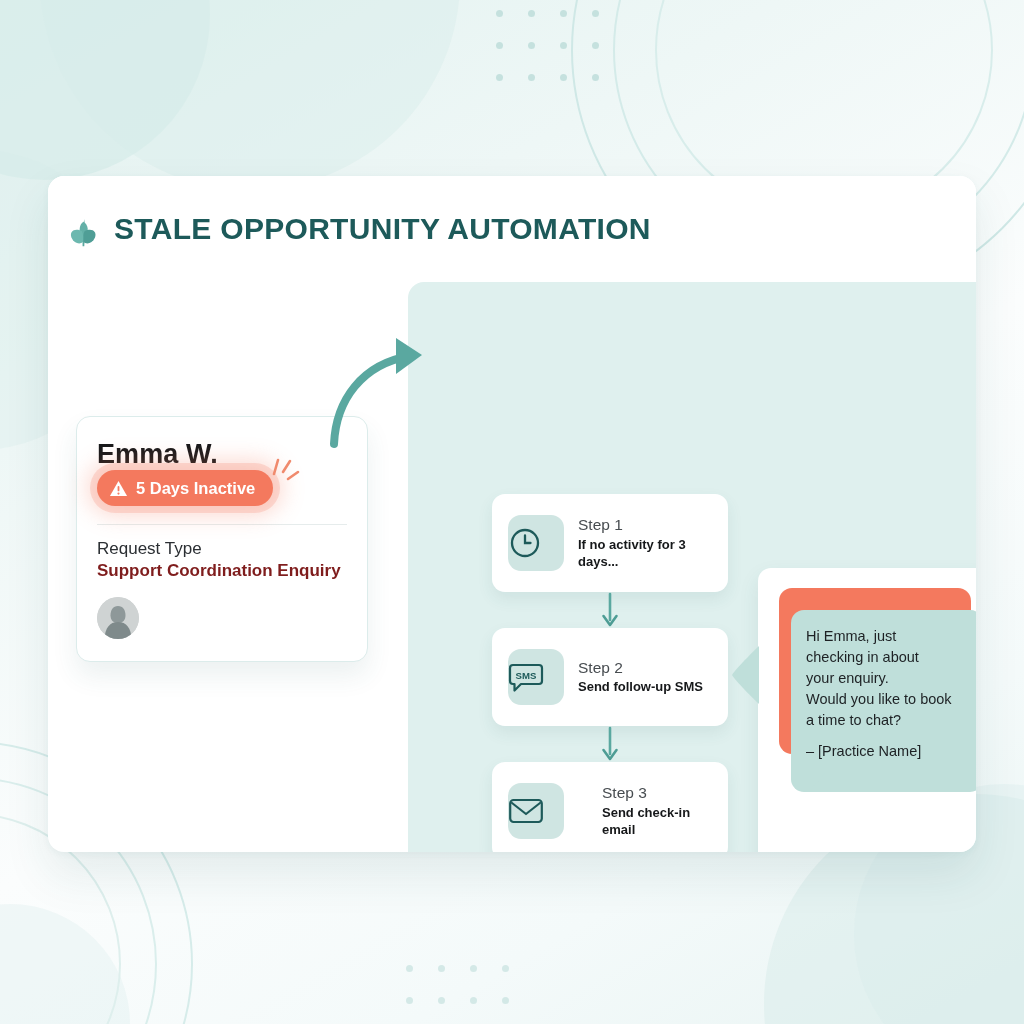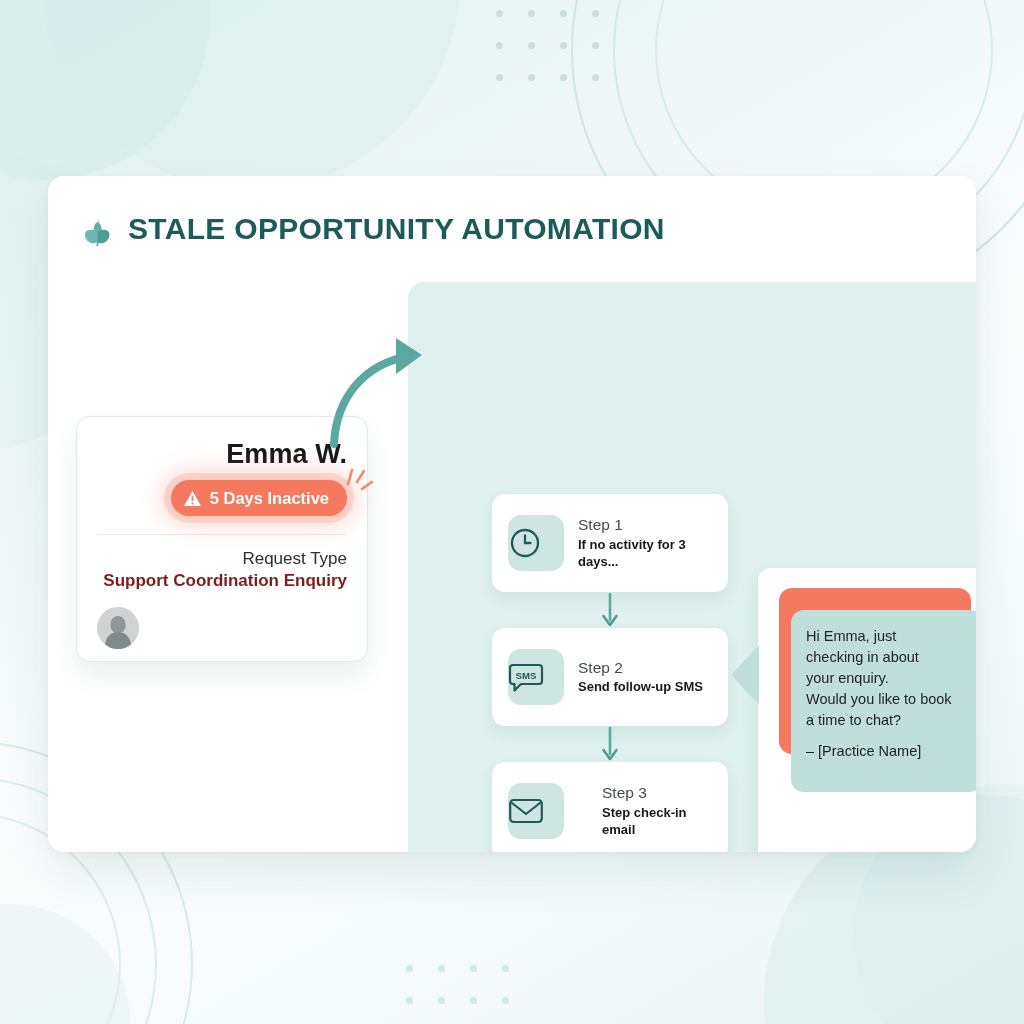--- a/index.html
+++ b/index.html
@@ -57,21 +57,21 @@
     box-shadow: 0 22px 46px rgba(30, 90, 90, .10), 0 2px 7px rgba(30, 90, 90, .05);
     overflow: hidden;
   }
 
   .panel-header {
     position: absolute;
     left: 0; top: 0;
     width: 100%; height: 106px;
     display: flex;
     align-items: center;
-    padding-left: 32px;
+    padding-left: 18px;
     background: #ffffff;
   }
   .logo-icon { width: 34px; height: 34px; flex: 0 0 auto; margin-right: 14px; margin-top: 3px; }
   .panel-title {
     font-size: 30px;
     font-weight: bold;
     letter-spacing: .3px;
     color: #1d5a5a;
     white-space: nowrap;
   }
@@ -96,29 +96,28 @@
   .lead-card {
     position: absolute;
     left: 76px; top: 416px;
     width: 292px; height: 246px;
     background: #ffffff;
     border: 1.5px solid #dceceb;
     border-radius: 14px;
     box-shadow: 0 14px 26px rgba(40, 95, 95, .09);
     padding: 22px 20px 16px 20px;
     z-index: 6;
-    text-align: right;
   }
   .lead-name {
     font-size: 27px;
     font-weight: bold;
     color: #16181a;
     letter-spacing: .1px;
   }
-  .badge-wrap { position: relative; margin-top: 10px; display: inline-block; }
+  .badge-wrap { position: relative; display: inline-block; }
   .badge {
     position: relative;
     display: inline-flex;
     align-items: center;
     gap: 8px;
     height: 36px;
     padding: 0 18px 0 12px;
     border-radius: 18px;
     background: #f4795e;
     box-shadow: 0 0 0 7px rgba(244, 121, 94, .20), 0 0 22px 10px rgba(244, 121, 94, .28);
@@ -368,21 +367,21 @@
 
     <div class="step-card s3">
       <div class="step-icon-box">
         <svg width="36" height="30" viewBox="0 0 36 30">
           <rect x="2.2" y="4" width="31.6" height="22" rx="3.4" fill="none" stroke="#1d5a5a" stroke-width="2.2"></rect>
           <path d="M4 7 L18 18 L32 7" fill="none" stroke="#1d5a5a" stroke-width="2.2" stroke-linejoin="round" stroke-linecap="round"></path>
         </svg>
       </div>
       <div class="step-text">
         <div class="step-label">Step 3</div>
-        <div class="step-title">Step check-in email</div>
+        <div class="step-title">Send check-in email</div>
       </div>
     </div>
 
     <div class="sms-card">
       <svg class="sms-pointer" viewBox="0 0 27 58">
         <path d="M27 0 C27 0 4 22 0 29 C4 36 27 58 27 58 Z" fill="#bfdfda"></path>
       </svg>
       <div class="bubble-back"></div>
       <div class="bubble-front">
         <div class="sms-line">Hi Emma, just</div>

